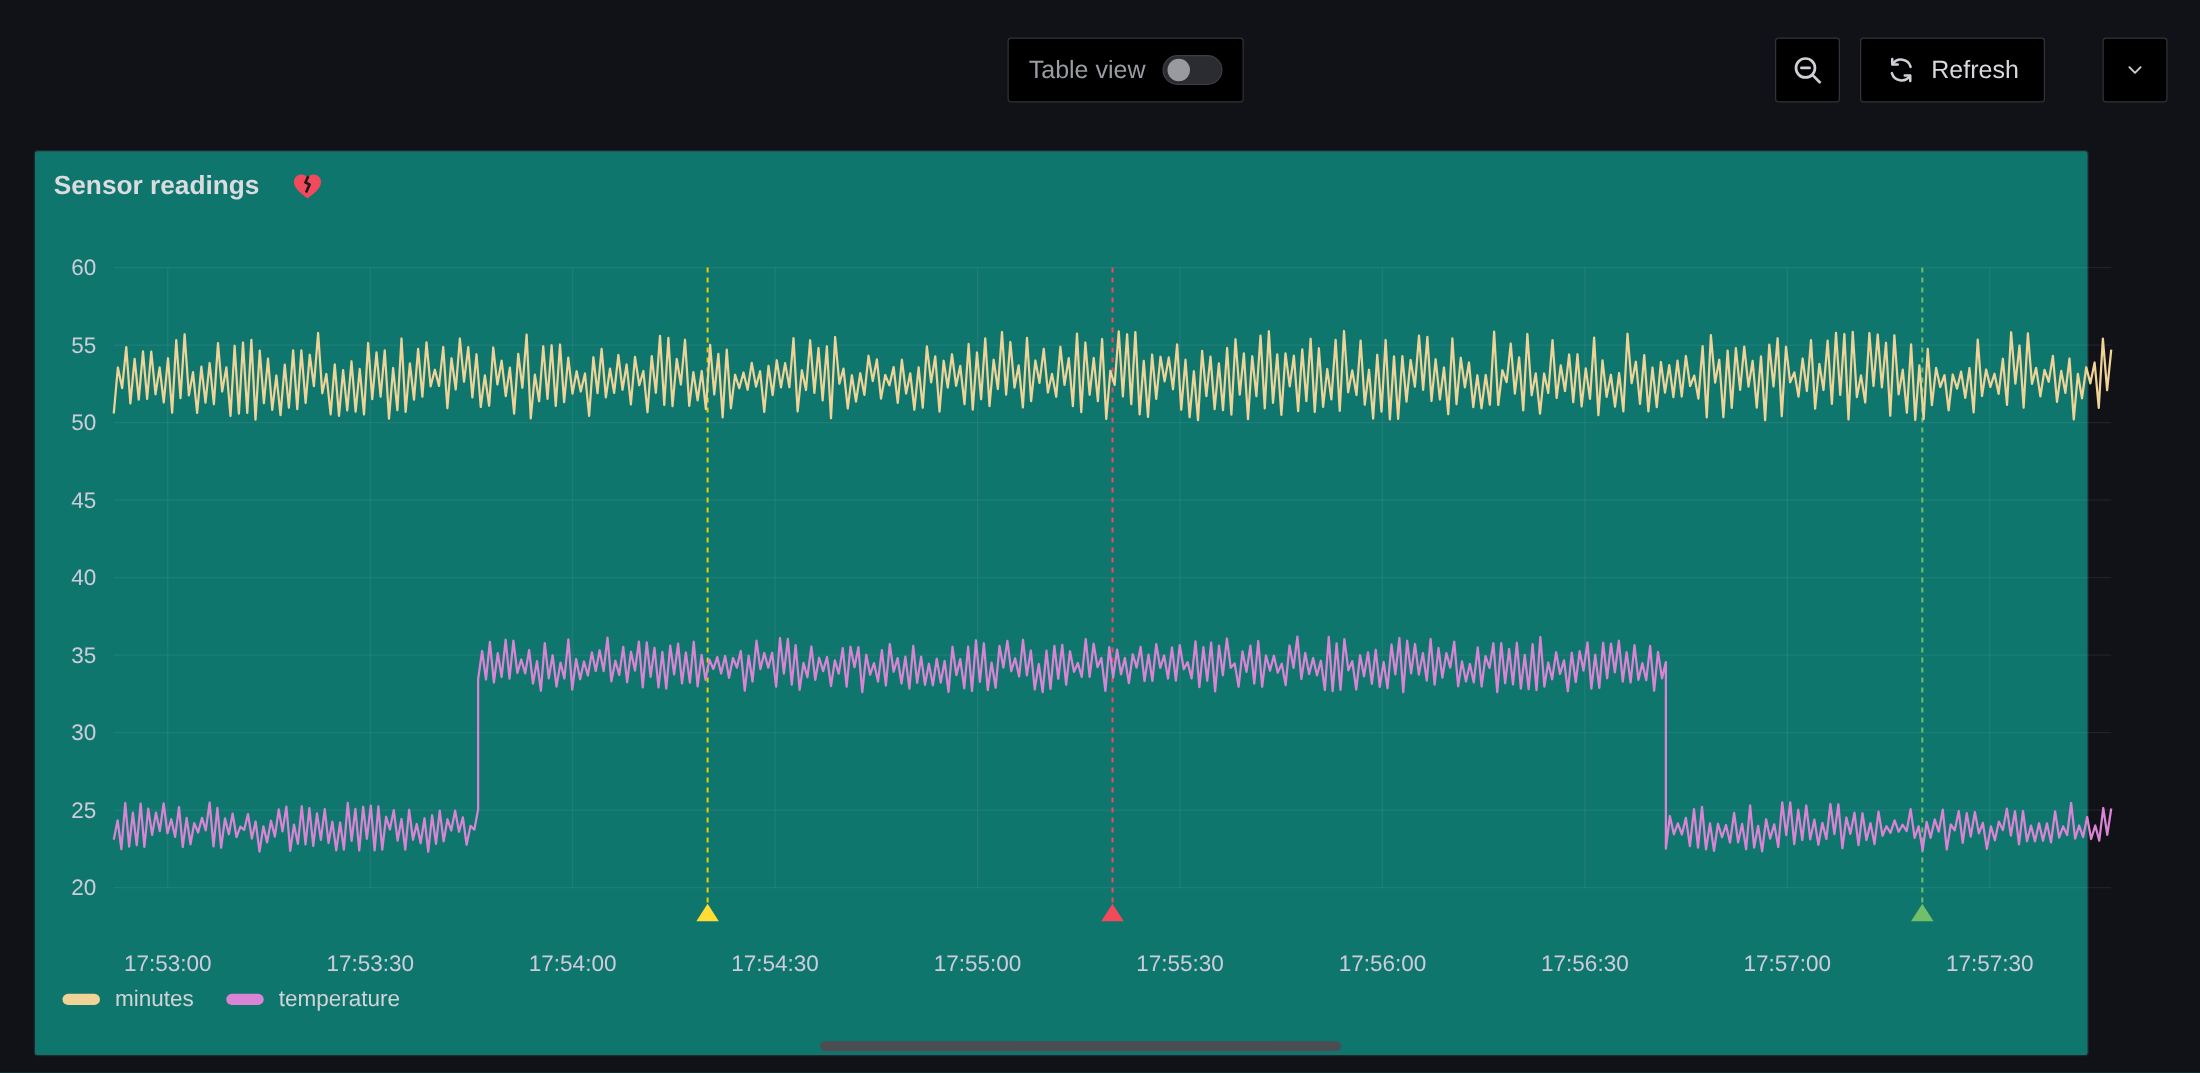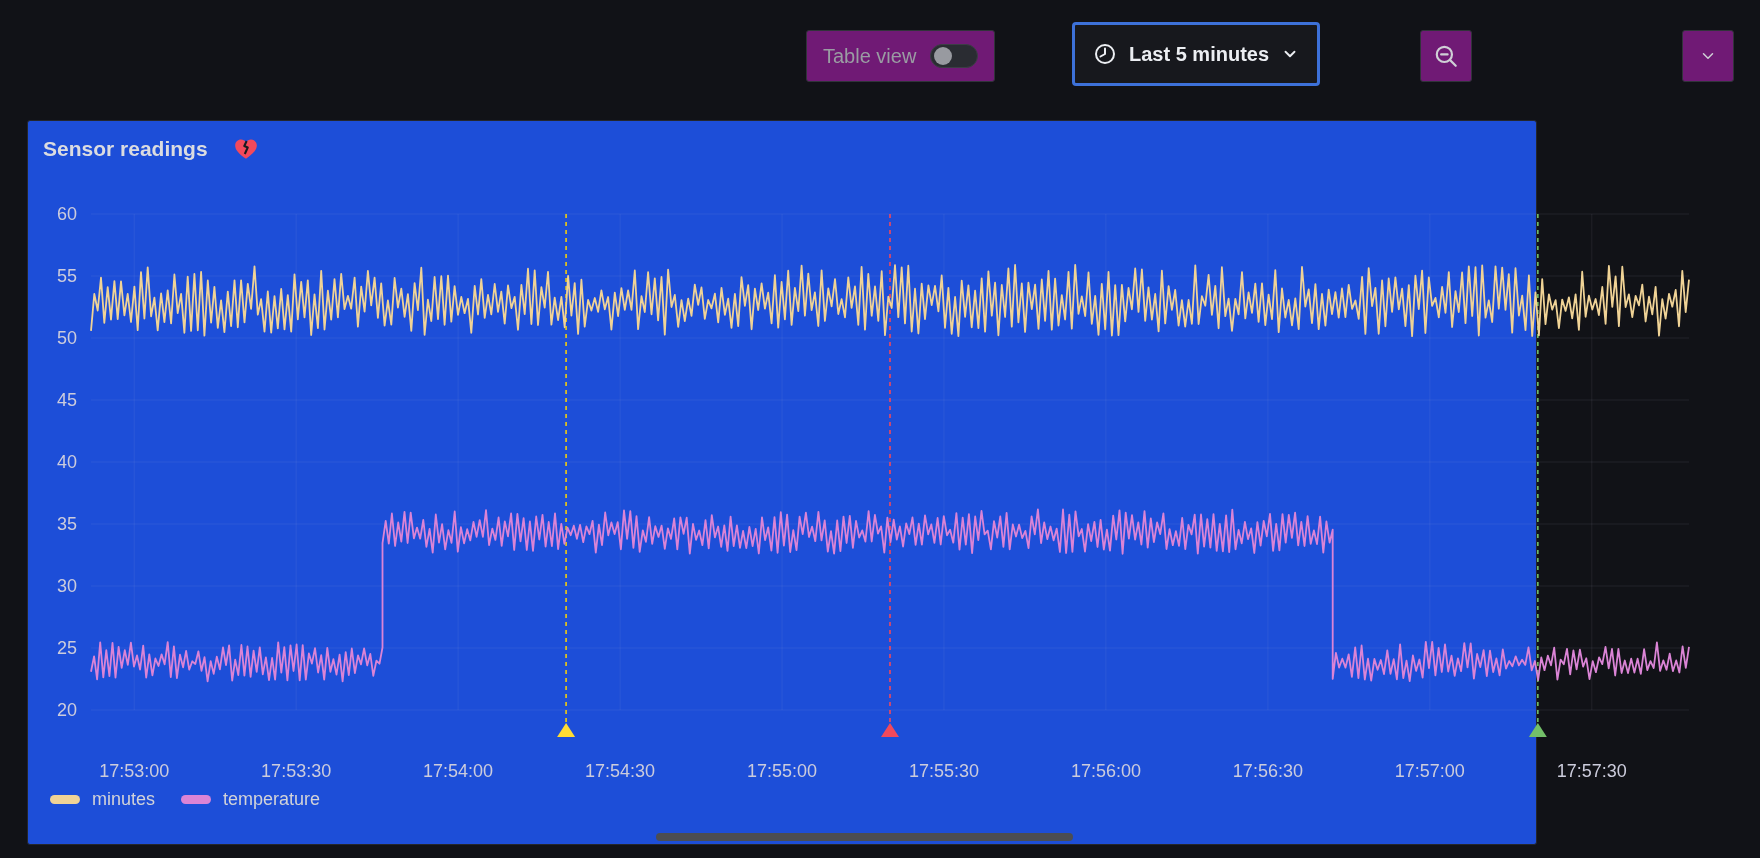--- a/index.html
+++ b/index.html
@@ -2,39 +2,39 @@
 <html><head>
 <meta charset="utf-8">
 <style>
   * { margin:0; padding:0; box-sizing:border-box; }
   html,body { width:1760px; height:858px; background:#111217; overflow:hidden;
               font-family:"Liberation Sans", sans-serif; }
 
   
   .toolbar { position:absolute; top:0; left:0; width:1760px; height:104px; }
   .tb-btn { position:absolute; top:30px; height:52px; display:flex; align-items:center;
-            background:#701a75; border:1px solid #31333a; border-radius:3px;
+            background:#000000; border:1px solid #31333a; border-radius:3px;
             color:#d8d9dd; font-size:19px; cursor:pointer; }
   .tableview-group { left:806px; padding:0 16px; gap:14px; }
   .tv-label { color:#9a9ca3; font-size:20px; }
   .switch { width:48px; height:24px; border-radius:12px; background:#2a2c32;
             border:1px solid #3c3e45; position:relative; }
   .switch .knob { position:absolute; left:3px; top:2px; width:18px; height:18px;
                   border-radius:50%; background:#989aa0; }
   .timepicker { left:1072px; top:22px; height:64px; padding:0 18px; gap:12px;
                 background:#17181d; border:3px solid #3d71d9; border-radius:4px;
                 color:#eceef2; font-weight:bold; font-size:20px; }
   .zoomout { left:1420px; width:52px; justify-content:center; }
   .refresh { left:1488px; padding:0 20px; gap:12px; font-size:20px; }
   .refresh-caret { left:1682px; width:52px; justify-content:center; }
   .icon-stroke { stroke:#cfd0d6; fill:none; stroke-width:2; stroke-linecap:round; stroke-linejoin:round; }
 
   
-  .panel { position:absolute; left:27px; top:120px; width:1510px; height:725px;
-           background:#1d4ed8; border:1px solid #24262c; border-radius:3px; }
+  .panel { position:absolute; left:27px; top:120px; width:1644px; height:725px;
+           background:#0f766e; border:1px solid #24262c; border-radius:3px; }
   .panel-header { position:absolute; left:15px; top:12px; height:32px;
                   display:flex; align-items:center; gap:24px; }
   .panel-title { color:#dbdce0; font-size:21px; font-weight:600; }
   .chart-svg { position:absolute; left:0; top:0; }
   .legend { position:absolute; left:22px; top:668px; display:flex; align-items:center; gap:26px; }
   .legend-item { display:flex; align-items:center; gap:12px; cursor:pointer; }
   .legend-swatch { width:30px; height:9px; border-radius:5px; }
   .legend-label { color:#d2d3d8; font-size:18px; }
   .hscrollbar { position:absolute; left:628px; top:712px; width:417px; height:8px;
                 border-radius:4px; background:#4b4d53; cursor:grab; }
@@ -44,39 +44,38 @@
 
 <div class="toolbar">
 
   <div class="tb-btn tableview-group">
     <span class="tv-label">Table view</span>
     <div class="switch">
       <div class="knob"></div>
     </div>
   </div>
 
-  <div class="tb-btn timepicker">
-    <svg width="24" height="24" viewBox="0 0 24 24">
-      <circle class="icon-stroke" cx="12" cy="12" r="9" style="stroke:#eceef2"></circle>
-      <path class="icon-stroke" d="M12 6.5 V12 L7.5 14.5" style="stroke:#eceef2"></path>
-    </svg>
-    <span>Last 5 minutes</span>
-    <svg width="18" height="18" viewBox="0 0 24 24">
-      <path class="icon-stroke" d="M6 9 L12 15 L18 9" style="stroke:#eceef2;stroke-width:2.5"></path>
-    </svg>
-  </div>
 
   <div class="tb-btn zoomout">
     <svg width="26" height="26" viewBox="0 0 24 24">
       <circle class="icon-stroke" cx="10.5" cy="10.5" r="7"></circle>
       <path class="icon-stroke" d="M15.8 15.8 L21 21"></path>
       <path class="icon-stroke" d="M7.5 10.5 H13.5"></path>
     </svg>
   </div>
 
+  <div class="tb-btn refresh">
+    <svg width="24" height="24" viewBox="0 0 24 24">
+      <path class="icon-stroke" d="M19.5 9.5 A8 8 0 0 0 5.2 7.2"></path>
+      <path class="icon-stroke" d="M4.5 14.5 A8 8 0 0 0 18.8 16.8"></path>
+      <path class="icon-stroke" d="M4.8 3.2 L4.8 7.6 L9.2 7.6"></path>
+      <path class="icon-stroke" d="M19.2 20.8 L19.2 16.4 L14.8 16.4"></path>
+    </svg>
+    <span>Refresh</span>
+  </div>
 
   <div class="tb-btn refresh-caret">
     <svg width="18" height="18" viewBox="0 0 24 24">
       <path class="icon-stroke" d="M6 9 L12 15 L18 9"></path>
     </svg>
   </div>
 </div>
 
 <div class="panel">
 

